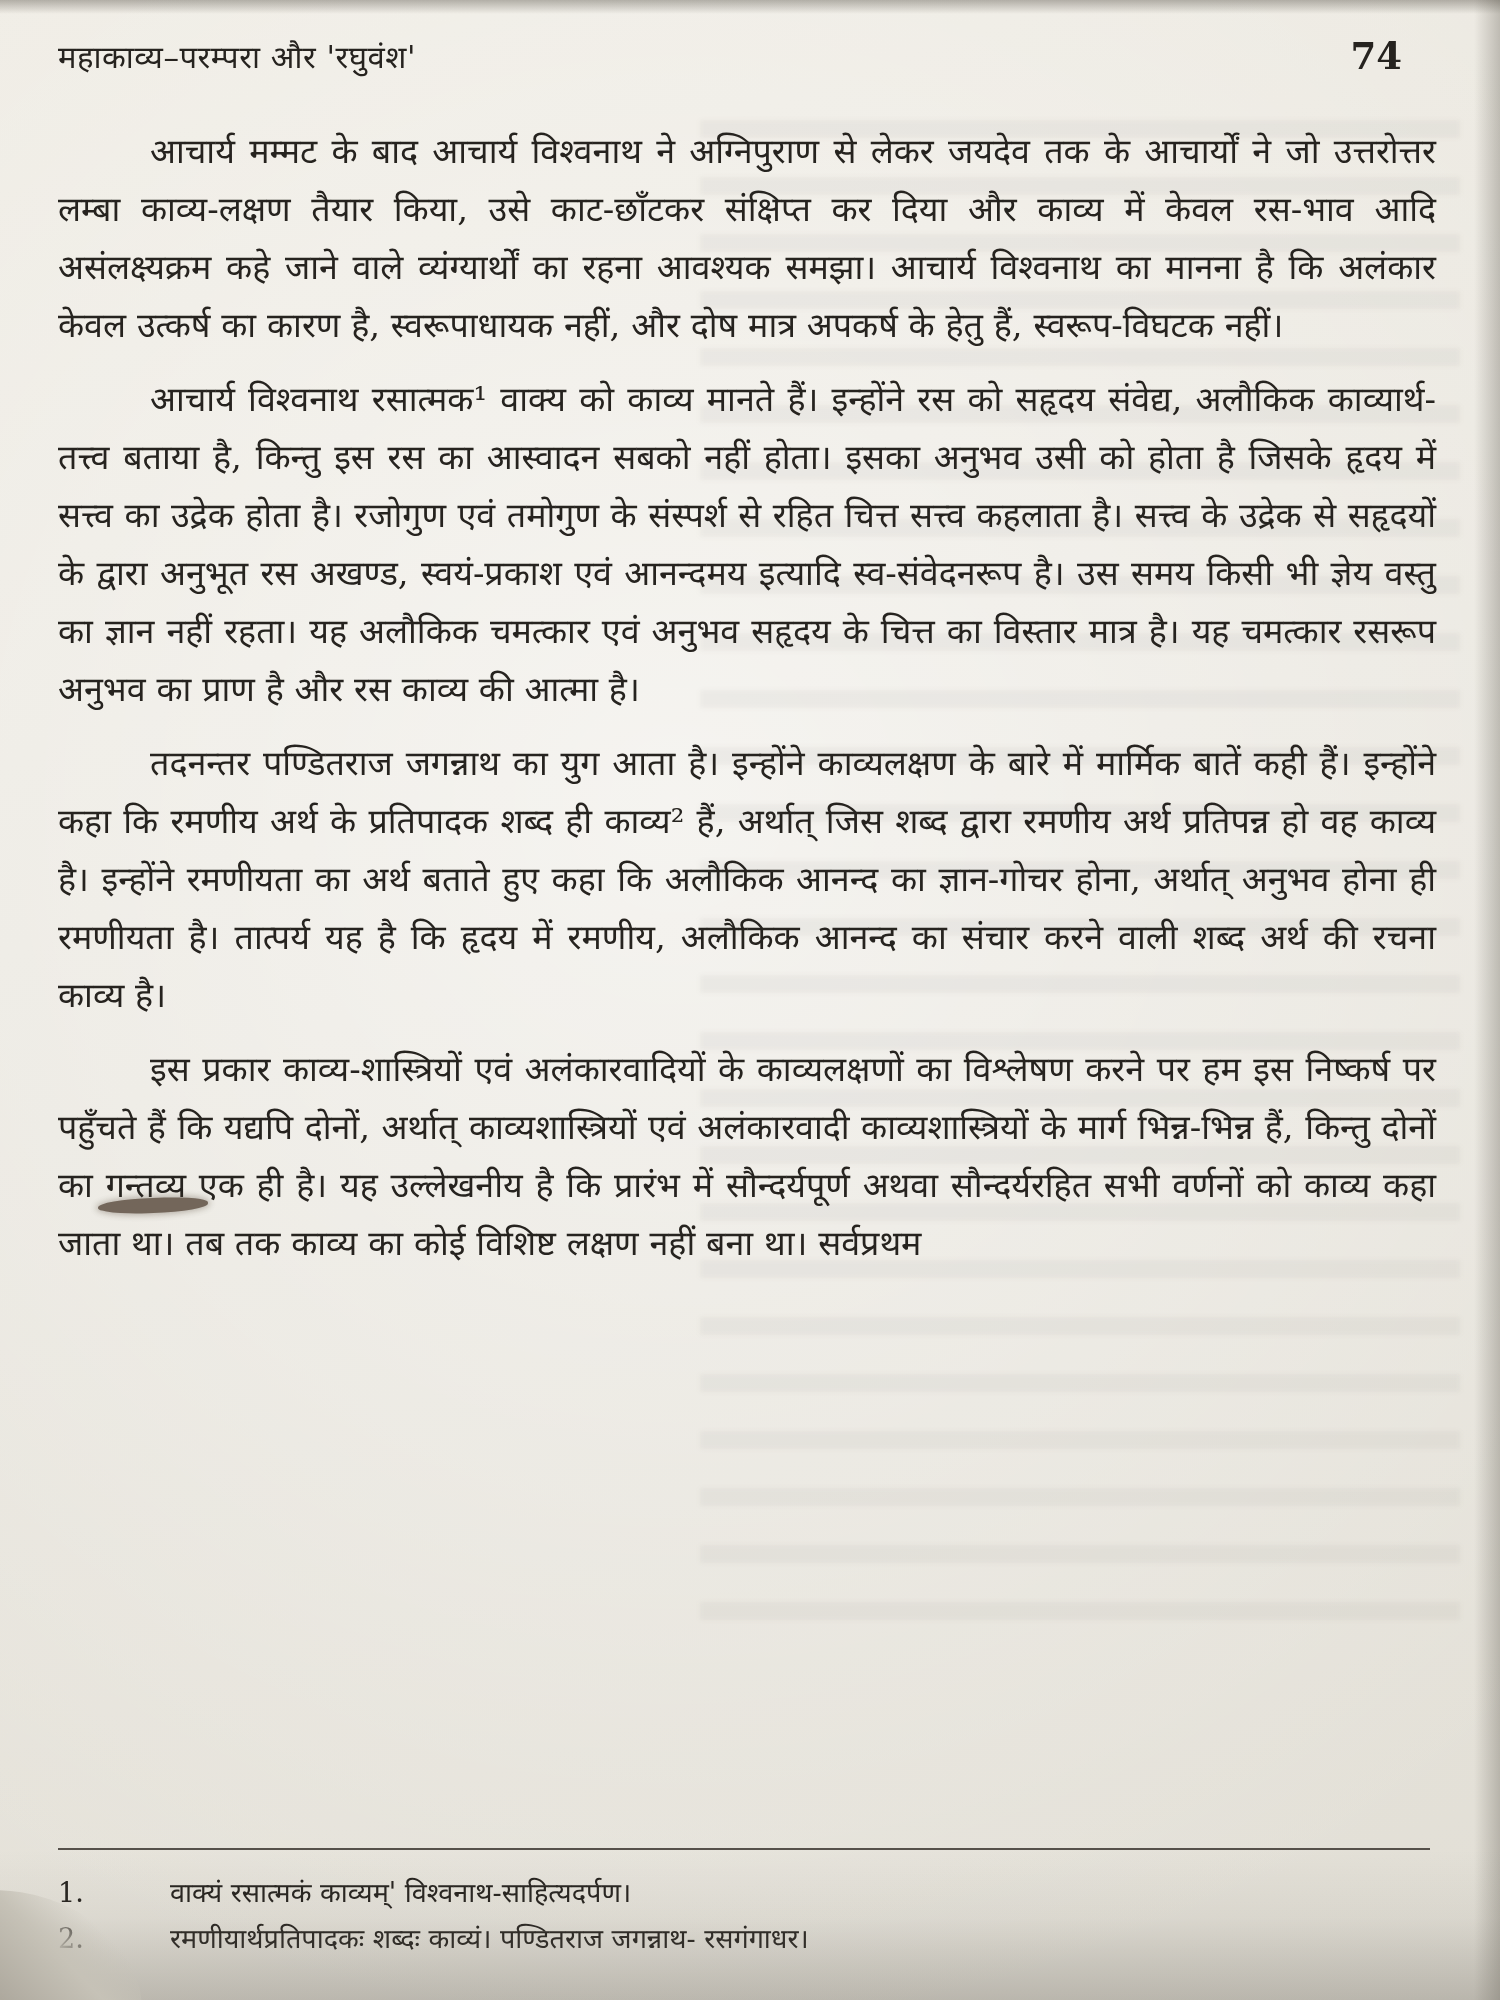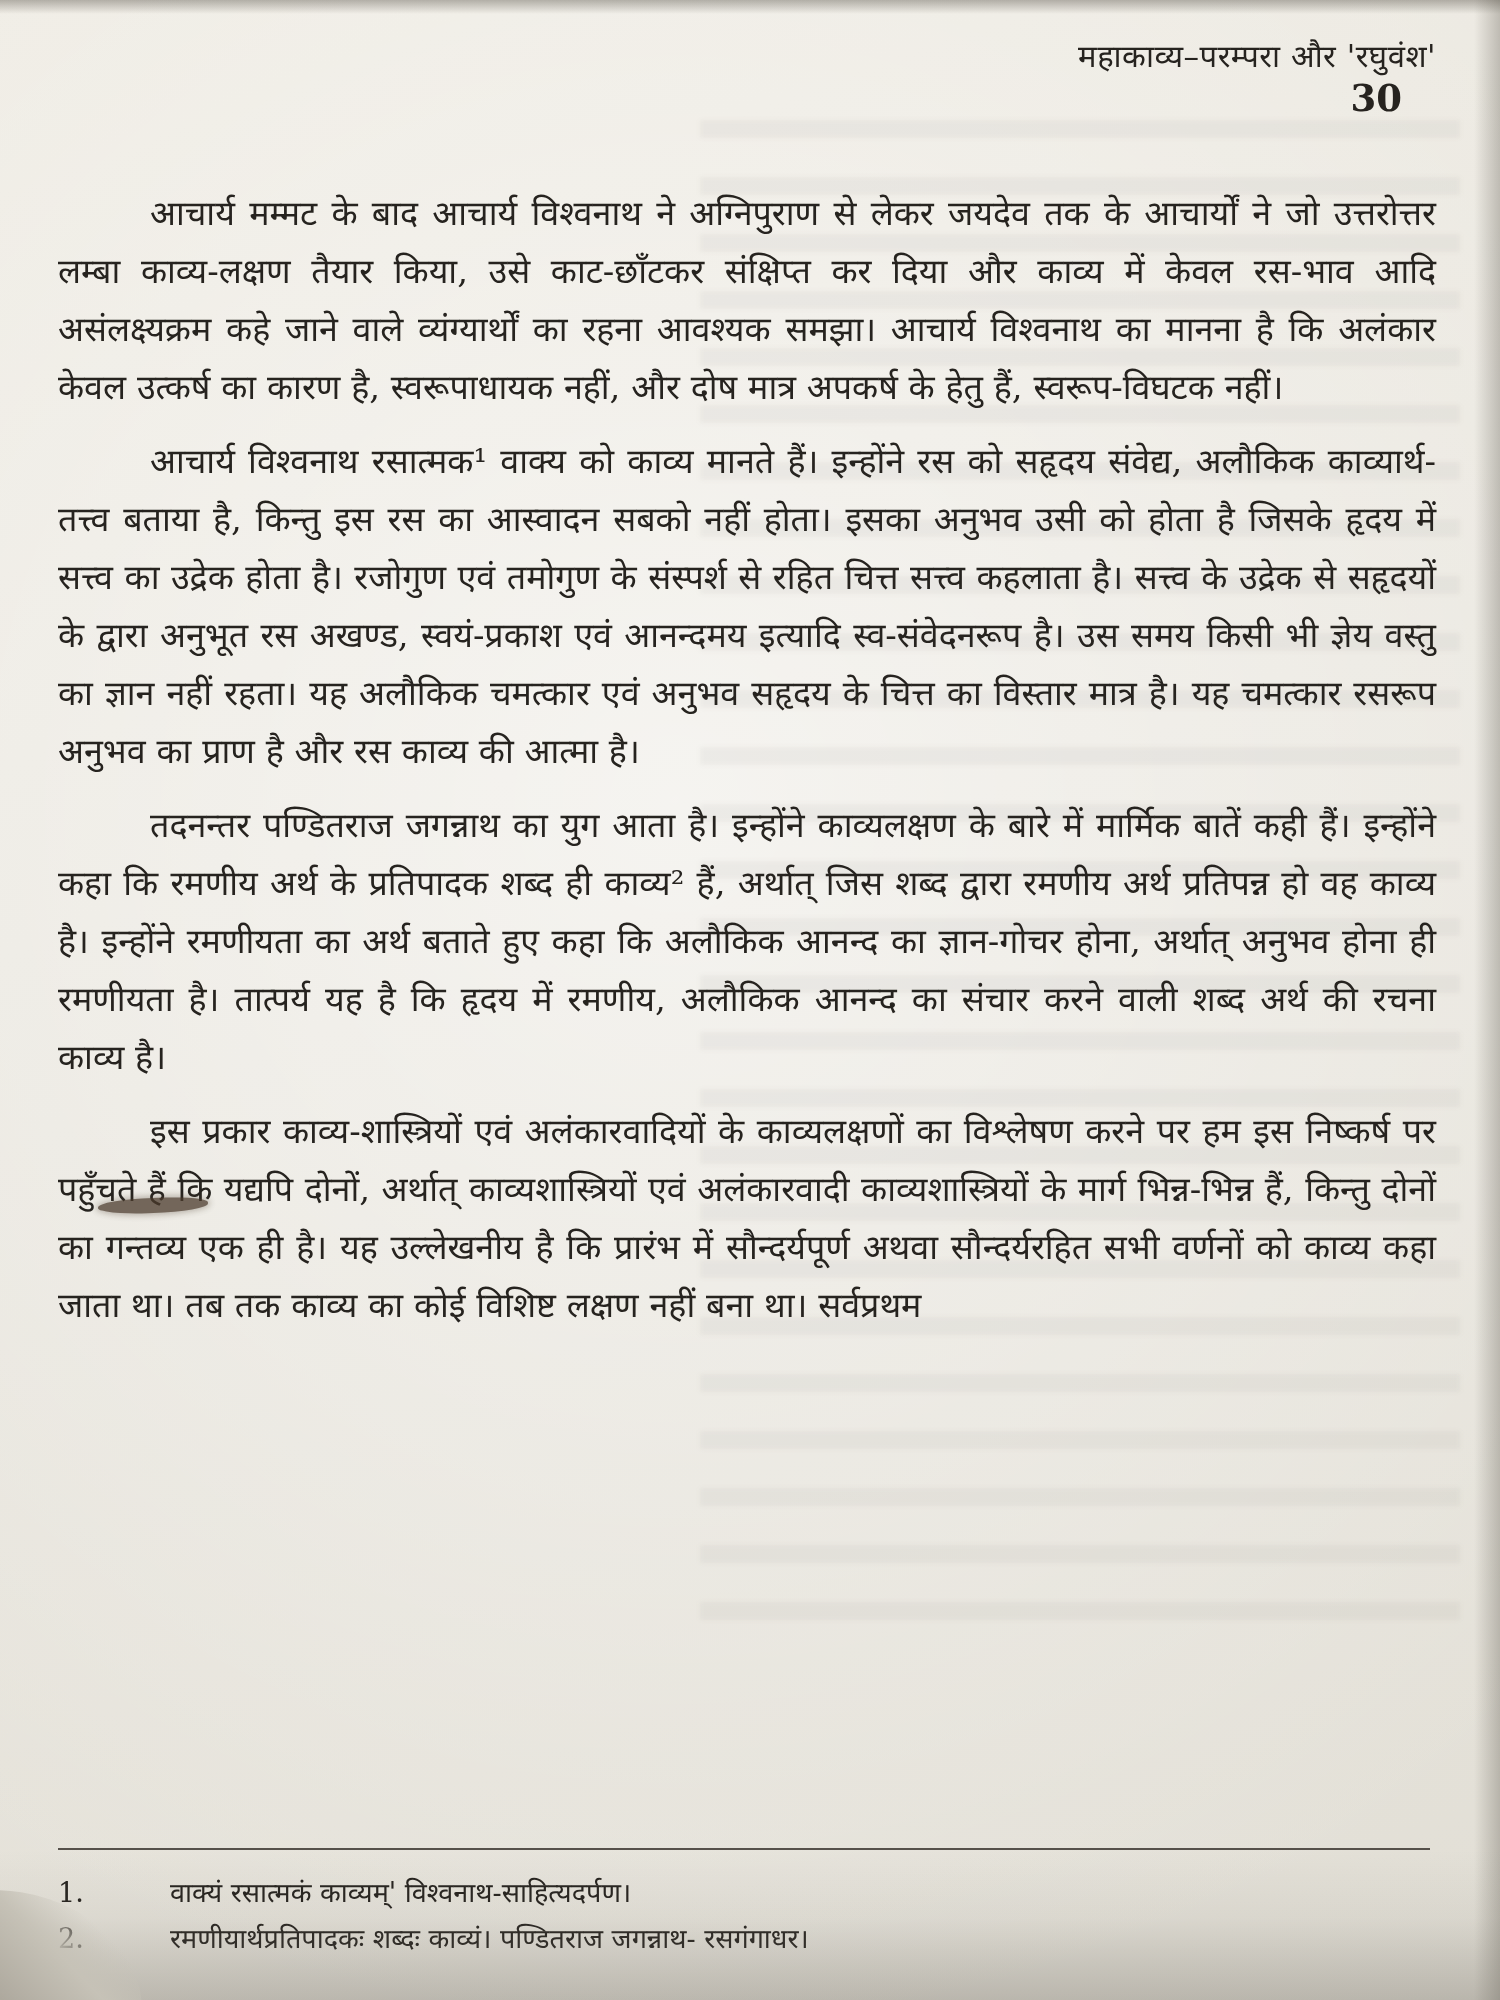--- a/index.html
+++ b/index.html
@@ -54,23 +54,22 @@
     border-radius: 50% 40% 50% 45%;
     opacity: 0.75;
     transform: rotate(-2deg);
     box-shadow: 0 0 6px 2px rgba(74,58,44,0.45);
     pointer-events: none;
   }
 
   .inner { position: relative; padding: 34px 64px 0 58px; box-sizing: border-box; }
 
   .header {
-    display: flex; justify-content: space-between; align-items: flex-end;
-    margin-bottom: 64px;
-    flex-direction: column;
+    display: flex; justify-content: space-between; align-items: center;
+    margin-bottom: 44px;
   }
   .header .title { font-size: 31px; letter-spacing: 0.5px; }
   .header .pageno { font-size: 37px; font-weight: bold; padding-right: 34px; }
 
   .body-text { font-size: 34px; line-height: 58px; text-align: justify; }
   .body-text p {
     margin: 0 0 16px 0;
     text-indent: 92px;
   }
 
@@ -89,21 +88,21 @@
 <body>
 
 <div class="page">
 
   <div class="bleed-ghost"></div>
 
   <div class="inner">
 
     <div class="header">
       <span class="title">महाकाव्य–परम्परा और 'रघुवंश'</span>
-      <span class="pageno">30</span>
+      <span class="pageno">74</span>
     </div>
 
     <div class="body-text">
       <p>आचार्य मम्मट के बाद आचार्य विश्वनाथ ने अग्निपुराण से लेकर जयदेव तक के आचार्यों ने जो उत्तरोत्तर लम्बा काव्य-लक्षण तैयार किया, उसे काट-छाँटकर संक्षिप्त कर दिया और काव्य में केवल रस-भाव आदि असंलक्ष्यक्रम कहे जाने वाले व्यंग्यार्थों का रहना आवश्यक समझा। आचार्य विश्वनाथ का मानना है कि अलंकार केवल उत्कर्ष का कारण है, स्वरूपाधायक नहीं, और दोष मात्र अपकर्ष के हेतु हैं, स्वरूप-विघटक नहीं।</p>
       <p>आचार्य विश्वनाथ रसात्मक¹ वाक्य को काव्य मानते हैं। इन्होंने रस को सहृदय संवेद्य, अलौकिक काव्यार्थ-तत्त्व बताया है, किन्तु इस रस का आस्वादन सबको नहीं होता। इसका अनुभव उसी को होता है जिसके हृदय में सत्त्व का उद्रेक होता है। रजोगुण एवं तमोगुण के संस्पर्श से रहित चित्त सत्त्व कहलाता है। सत्त्व के उद्रेक से सहृदयों के द्वारा अनुभूत रस अखण्ड, स्वयं-प्रकाश एवं आनन्दमय इत्यादि स्व-संवेदनरूप है। उस समय किसी भी ज्ञेय वस्तु का ज्ञान नहीं रहता। यह अलौकिक चमत्कार एवं अनुभव सहृदय के चित्त का विस्तार मात्र है। यह चमत्कार रसरूप अनुभव का प्राण है और रस काव्य की आत्मा है।</p>
       <p>तदनन्तर पण्डितराज जगन्नाथ का युग आता है। इन्होंने काव्यलक्षण के बारे में मार्मिक बातें कही हैं। इन्होंने कहा कि रमणीय अर्थ के प्रतिपादक शब्द ही काव्य² हैं, अर्थात् जिस शब्द द्वारा रमणीय अर्थ प्रतिपन्न हो वह काव्य है। इन्होंने रमणीयता का अर्थ बताते हुए कहा कि अलौकिक आनन्द का ज्ञान-गोचर होना, अर्थात् अनुभव होना ही रमणीयता है। तात्पर्य यह है कि हृदय में रमणीय, अलौकिक आनन्द का संचार करने वाली शब्द अर्थ की रचना काव्य है।</p>
       <p>इस प्रकार काव्य-शास्त्रियों एवं अलंकारवादियों के काव्यलक्षणों का विश्लेषण करने पर हम इस निष्कर्ष पर पहुँचते हैं कि यद्यपि दोनों, अर्थात् काव्यशास्त्रियों एवं अलंकारवादी काव्यशास्त्रियों के मार्ग भिन्न-भिन्न हैं, किन्तु दोनों का गन्तव्य एक ही है। यह उल्लेखनीय है कि प्रारंभ में सौन्दर्यपूर्ण अथवा सौन्दर्यरहित सभी वर्णनों को काव्य कहा जाता था। तब तक काव्य का कोई विशिष्ट लक्षण नहीं बना था। सर्वप्रथम</p>
     </div>
 
   </div>

